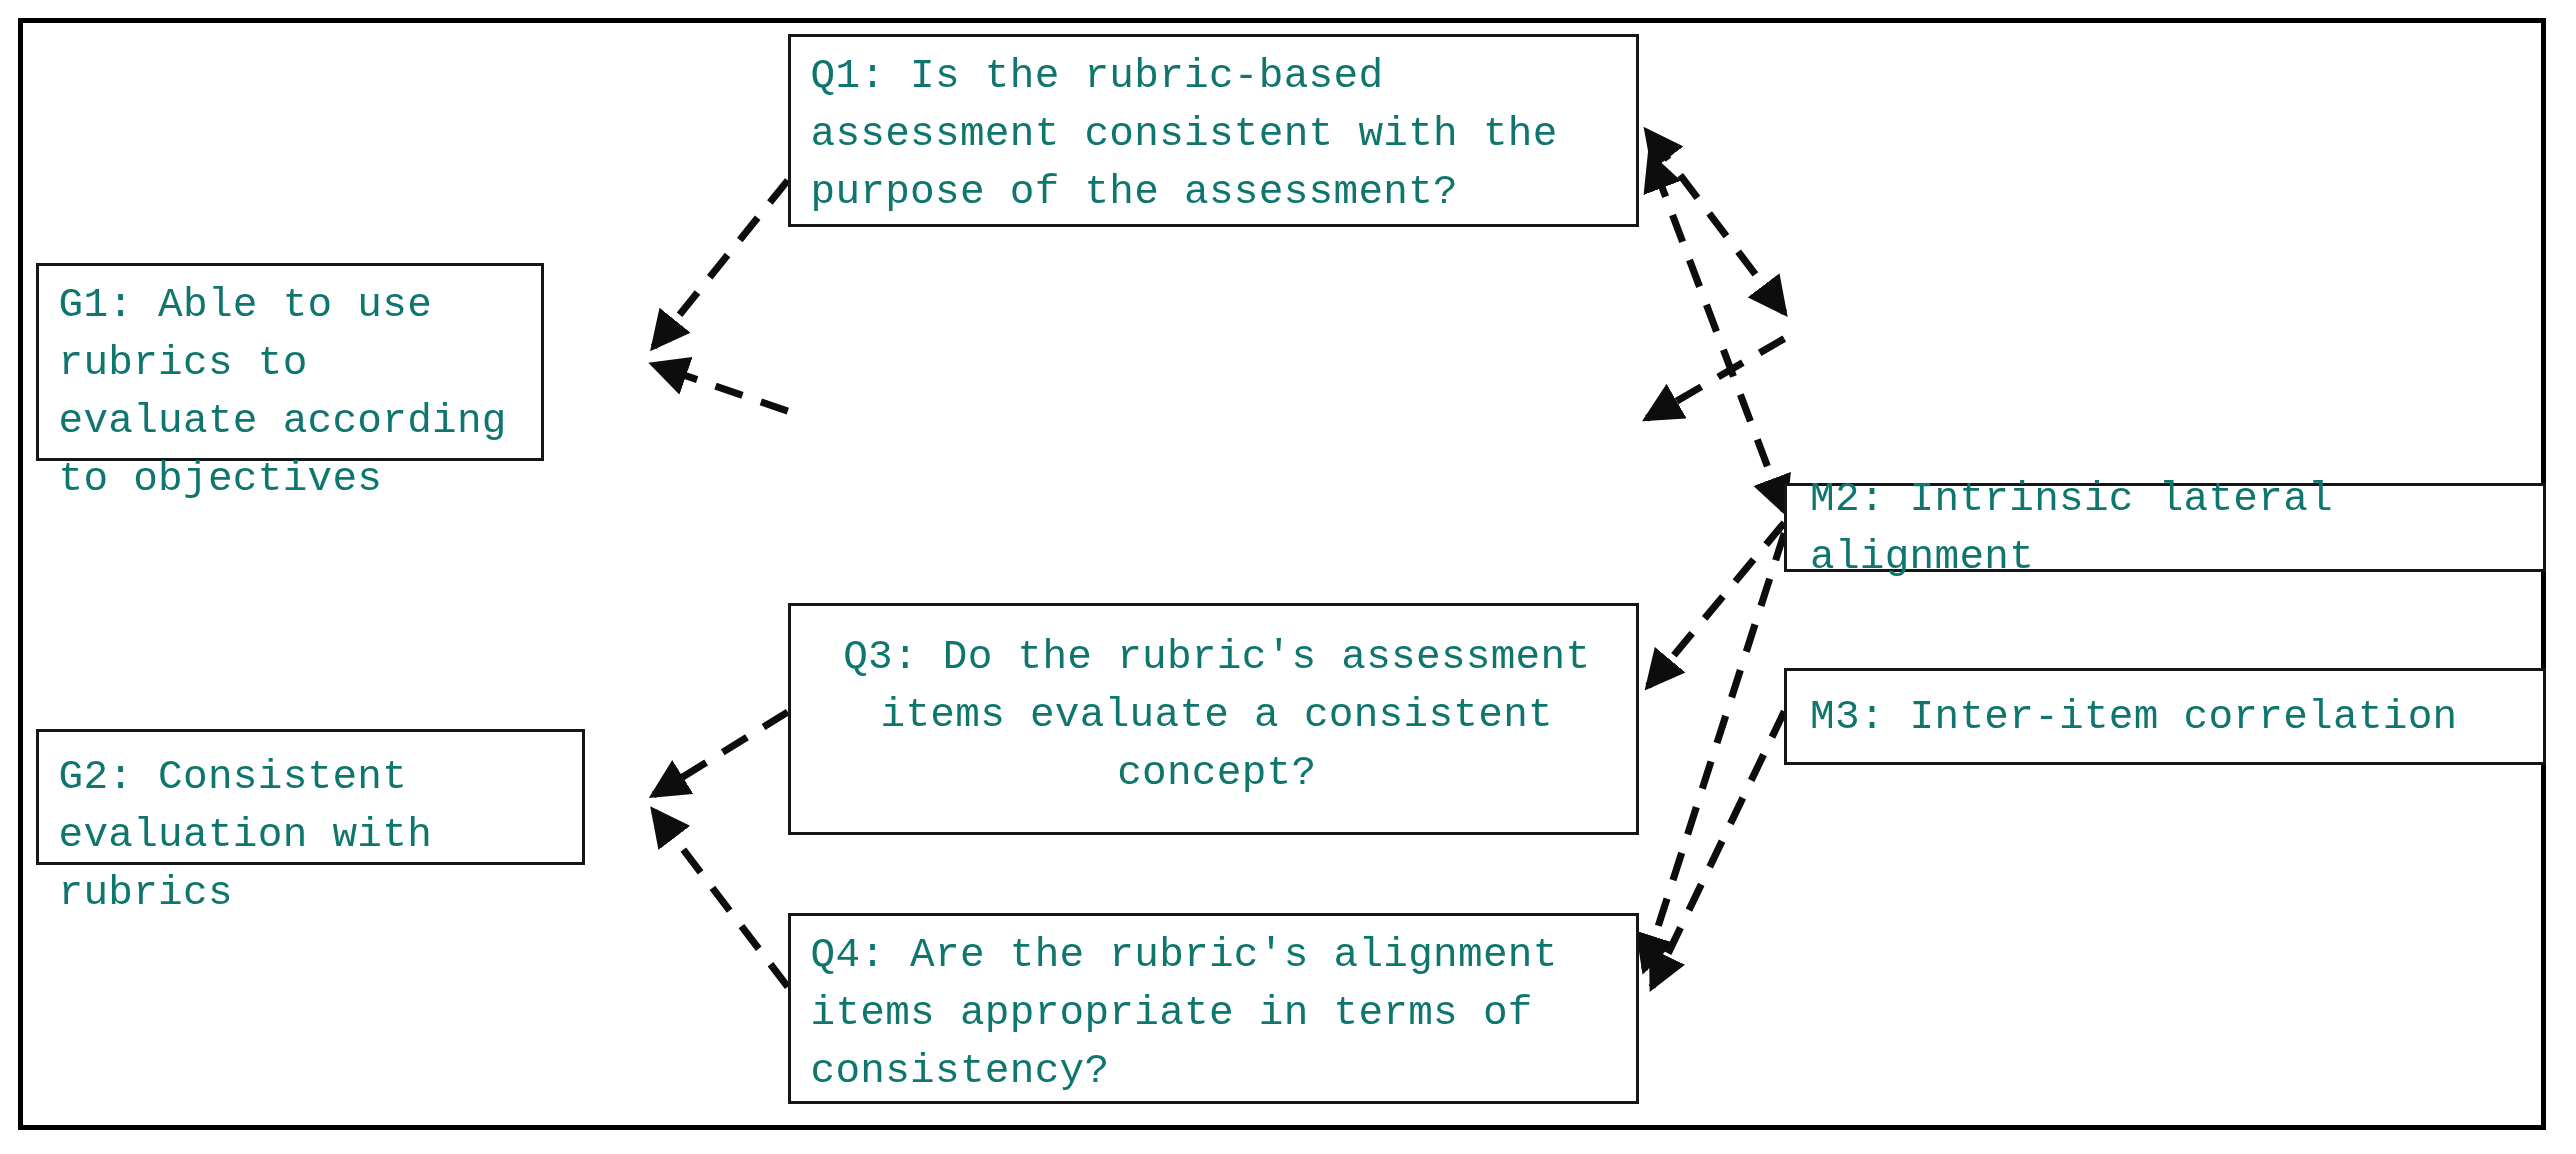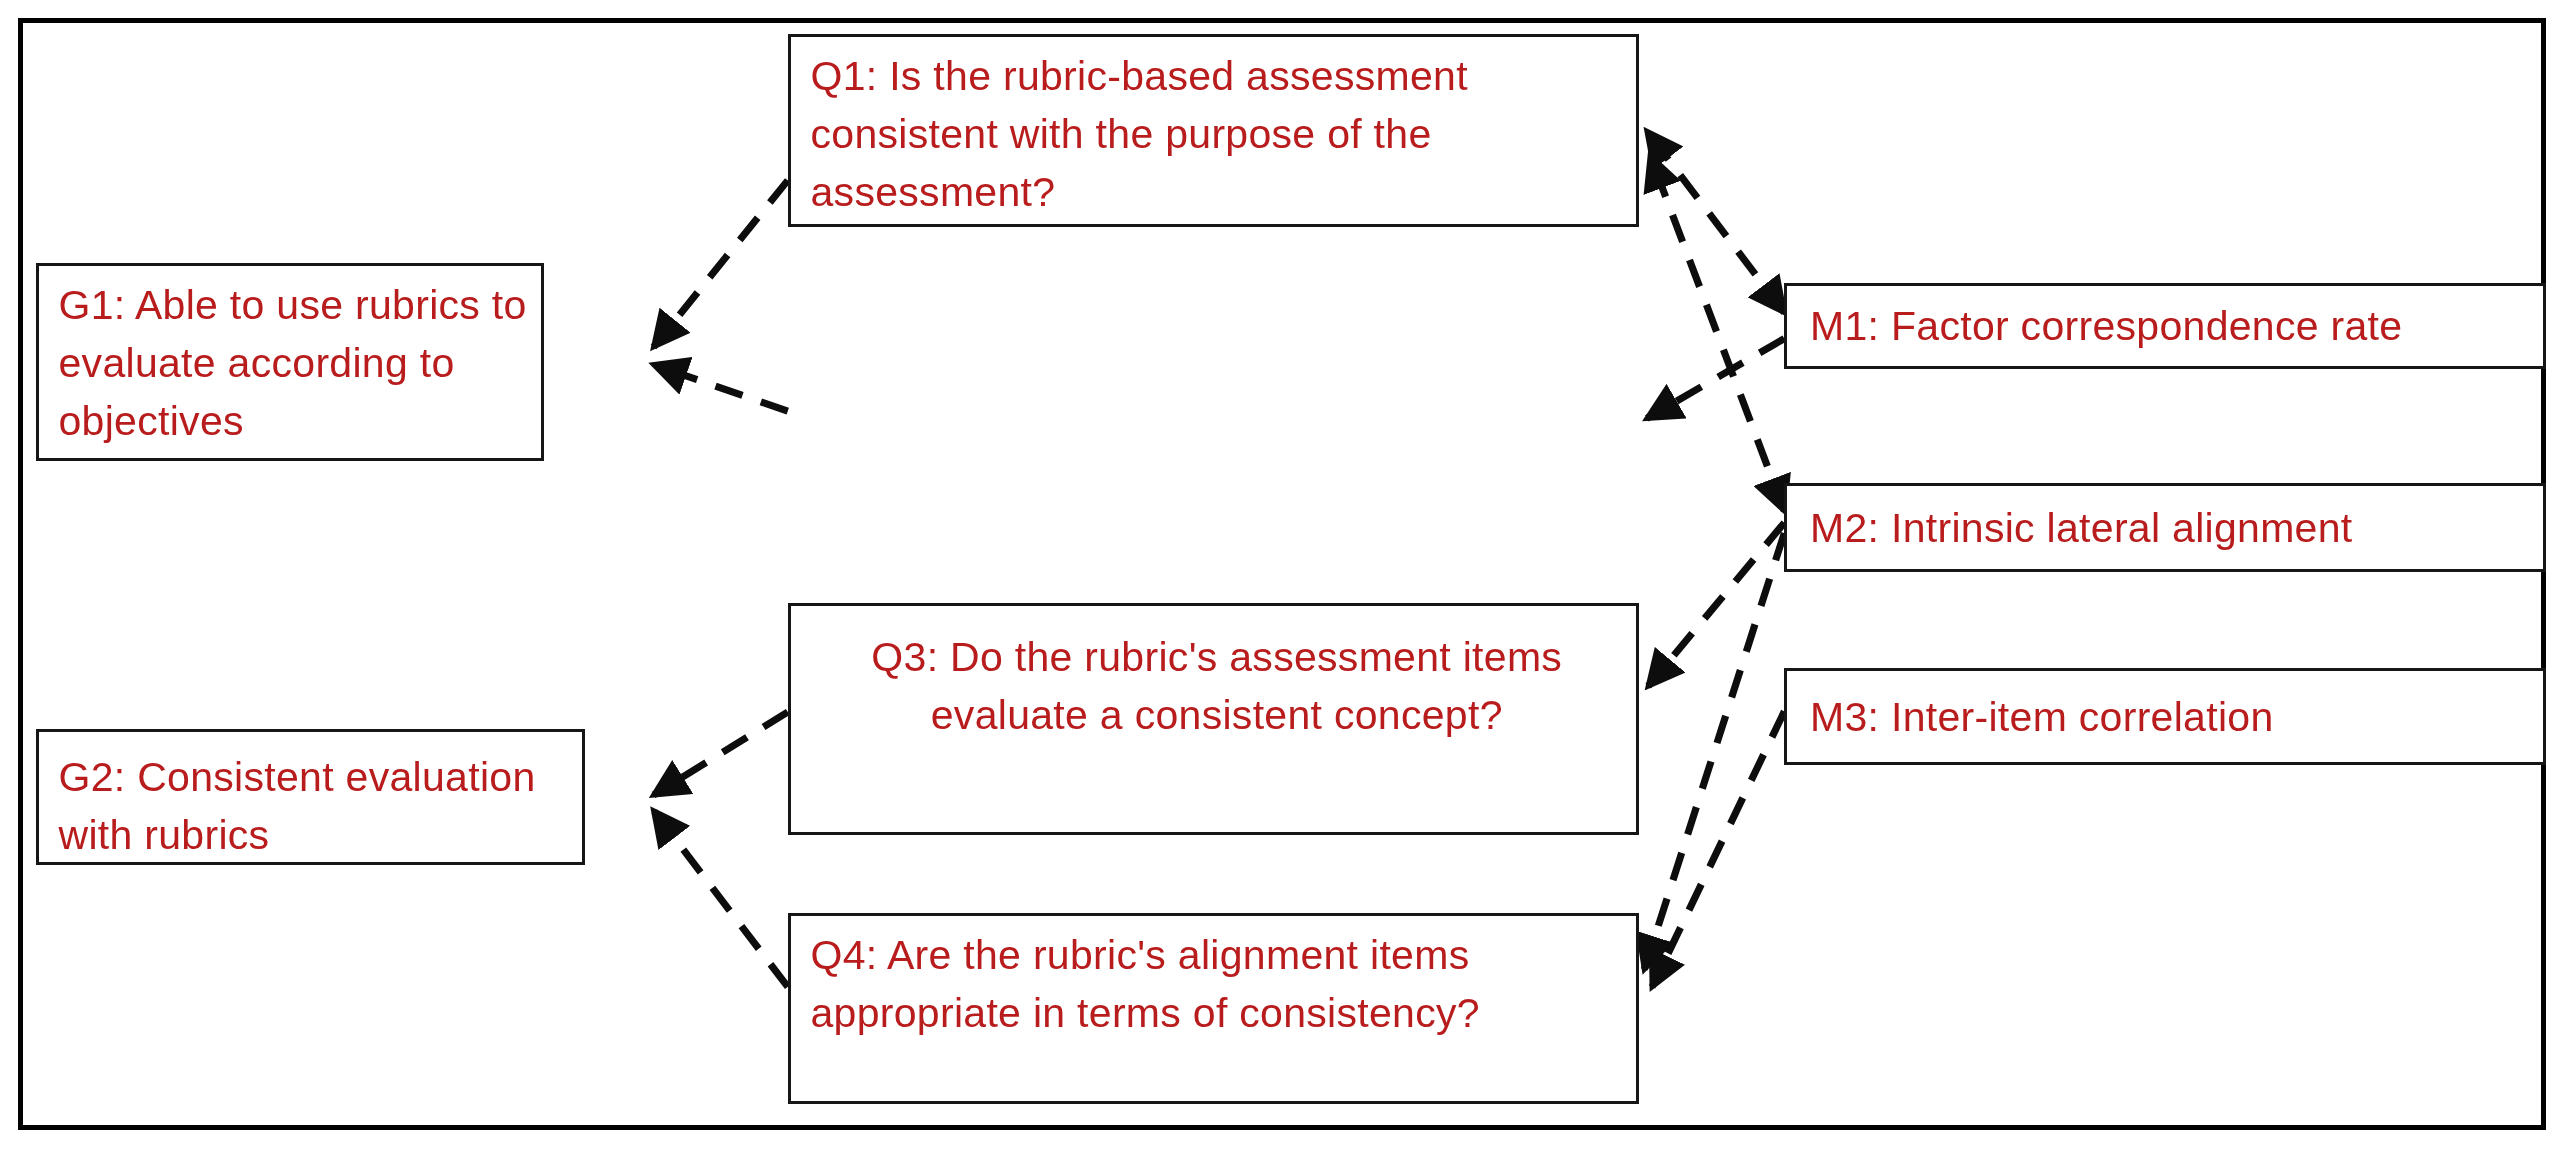--- a/index.html
+++ b/index.html
@@ -22,25 +22,26 @@
     left: 18px; top: 18px;
     width: 2528px; height: 1112px;
     border: 5.8px solid #000000;
     box-sizing: border-box;
   }
   .node {
     position: absolute;
     box-sizing: border-box;
     border: 3.2px solid #161616;
     background: #ffffff;
-    color: #b91c1c;
+    color: #0f766e;
     font-size: 41px;
     line-height: 58px;
     letter-spacing: 0.3px;
     padding: 10.4px 13px 6.5px 19.5px;
+    font-family: Liberation Mono, monospace;
   }
   .node.metric {
     display: flex;
     align-items: center;
     padding: 0 13px 0 23px;
   }
   
   .g1 { left: 36px;  top: 263px;  width: 508px;  height: 198px; }
   .g2 { left: 36px;  top: 729px; width: 549px;  height: 136px; padding-top: 15.6px; }
   
@@ -102,23 +103,20 @@
 
 
   <div class="node question q3">
     <span>Q3: Do the rubric's assessment items evaluate a consistent concept?</span>
   </div>
 
   <div class="node question q4">
     <span>Q4: Are the rubric's alignment items appropriate in terms of consistency?</span>
   </div>
 
-  <div class="node metric m1">
-    <span>M1: Factor correspondence rate</span>
-  </div>
 
   <div class="node metric m2">
     <span>M2: Intrinsic lateral alignment</span>
   </div>
 
   <div class="node metric m3">
     <span>M3: Inter-item correlation</span>
   </div>
 
 </div>

